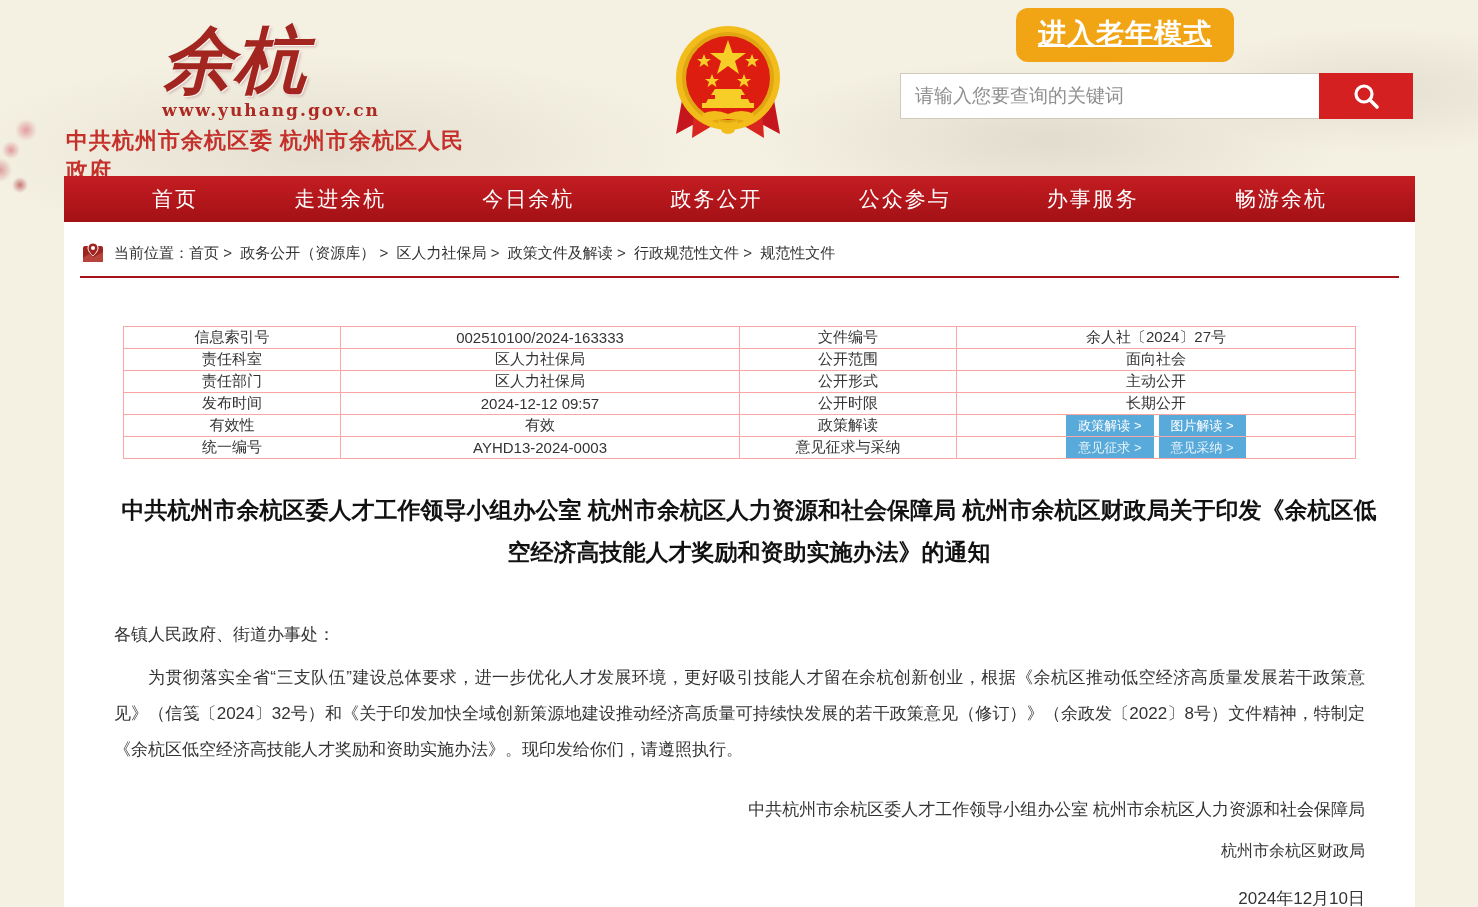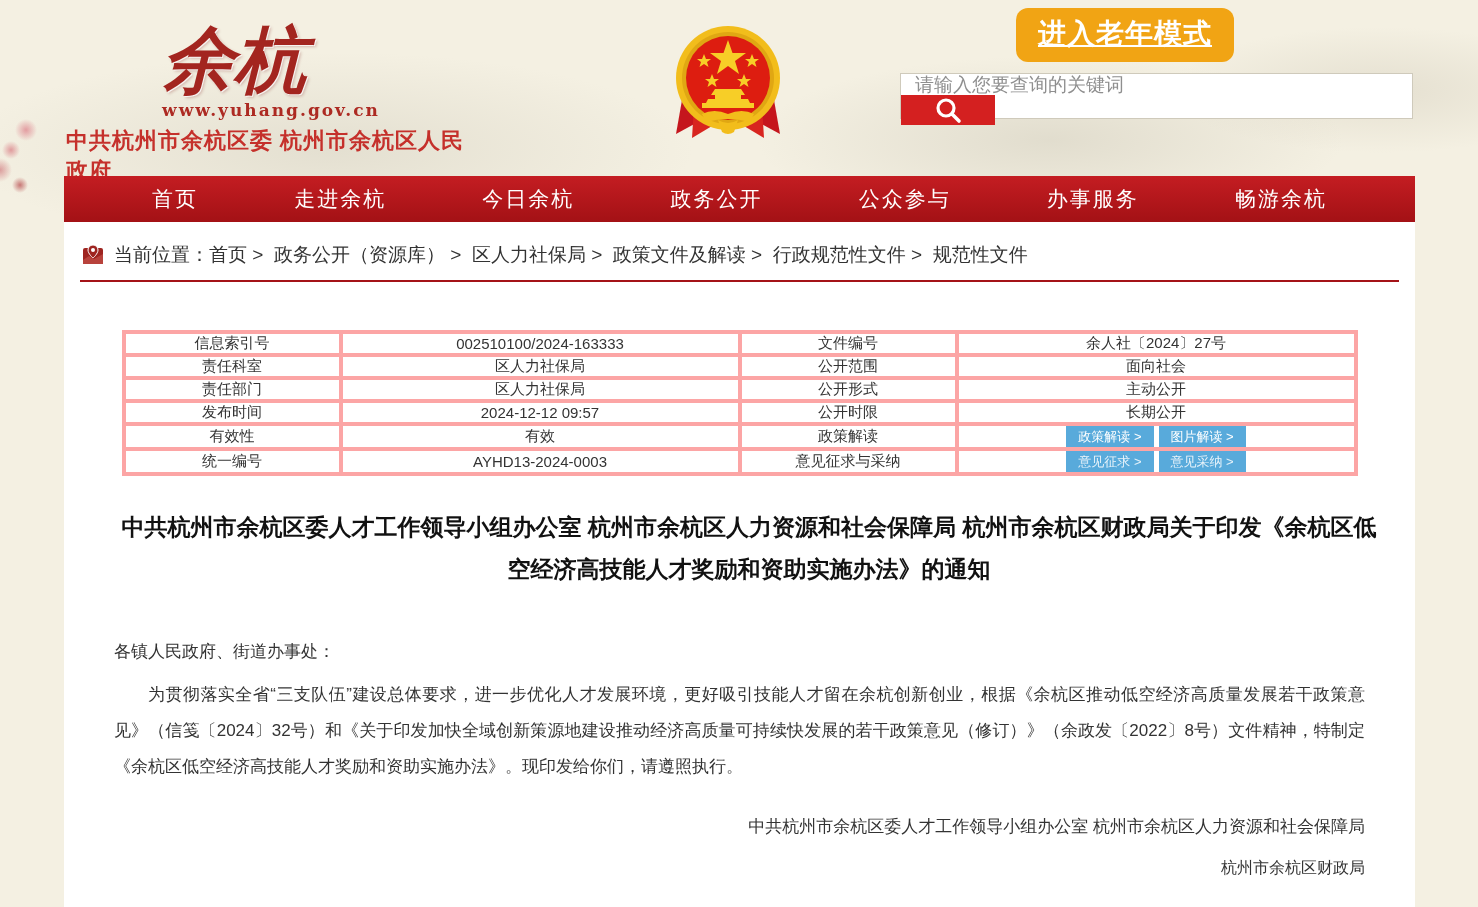--- a/index.html
+++ b/index.html
@@ -27,47 +27,47 @@
       color:#ad2a22; padding-left:96px; margin-top:2px; }
   .logo-sub { font-size:22px; font-weight:bold; color:#c5302b; margin-top:6px; letter-spacing:1px; }
 
   .emblem { position:absolute; left:668px; top:22px; width:120px; height:122px; }
 
   .header-right { position:absolute; left:900px; top:8px; width:513px; }
   .elder-btn { display:inline-block; margin-left:116px; background:#f1a414; color:#fff;
       font-size:28px; font-weight:bold; padding:7px 22px 9px; border-radius:12px; border:none;
       letter-spacing:1px; cursor:pointer;text-decoration:underline; }
   .search-bar { margin-top:11px; width:513px; height:46px; background:#fff;
-      border:1px solid #cfcabb; display:flex;flex-direction:column; }
+      border:1px solid #cfcabb; display:flex; }
   .search-input { flex:1; border:none; outline:none; font-size:19px; color:#333;
       padding:0 14px; font-family:"Liberation Sans", sans-serif; background:transparent; }
   .search-input::placeholder { color:#8f8f8f; }
   .search-btn { width:94px; height:46px; margin:-1px -1px 0 0; background:#d42020; border:none;
       display:flex; align-items:center; justify-content:center; cursor:pointer; }
 
   
   .nav { position:absolute; left:64px; top:176px; width:1351px; height:46px;
       background:linear-gradient(#c41d22, #a31115); display:flex; align-items:center;
       justify-content:space-around; padding:0 40px; }
   .nav-item { color:#fff; font-size:21px; letter-spacing:2px; cursor:pointer; white-space:nowrap; }
 
   
   .panel { position:absolute; left:64px; top:222px; width:1351px; height:685px; background:#fff; }
 
   .breadcrumb-row { display:flex; align-items:center; gap:10px; margin:0 16px; padding:20px 2px 12px;
       border-bottom:2px solid #a41318; }
   .crumb-icon { width:22px; height:22px; flex:0 0 auto; }
-  .breadcrumb-text { font-size:19px; color:#333; }
+  .breadcrumb-text { font-size:15px; color:#333; }
   .crumb { cursor:pointer; }
   .crumb::after { content:"\00a0>\00a0\00a0"; color:#333; }
   .crumb:last-child::after { content:""; }
 
   
   .info-table { width:1120px; margin:48px auto 0; border-collapse:collapse; table-layout:fixed; }
-  .info-table td { border:4px solid #fca5a5; height:22px; font-size:15px; color:#333;
+  .info-table td { border:1px solid #fca5a5; height:22px; font-size:15px; color:#333;
       text-align:center; padding:0 4px; white-space:nowrap; overflow:hidden; }
   .col-l { width:217px; } .col-v { width:399px; }
   .btn-cell { padding:0 !important; }
   .btn-wrap { display:flex; justify-content:center; gap:5px; }
   .blue-btn { background:#58aadb; color:#fff; border:none; font-size:13px; height:21px;
       padding:0 12px; cursor:pointer; white-space:nowrap; font-family:"Liberation Sans", sans-serif; }
   .blue-btn.soft { color:rgba(255,255,255,.85); }
 
   
   .article { padding:0 50px 0 50px; }

